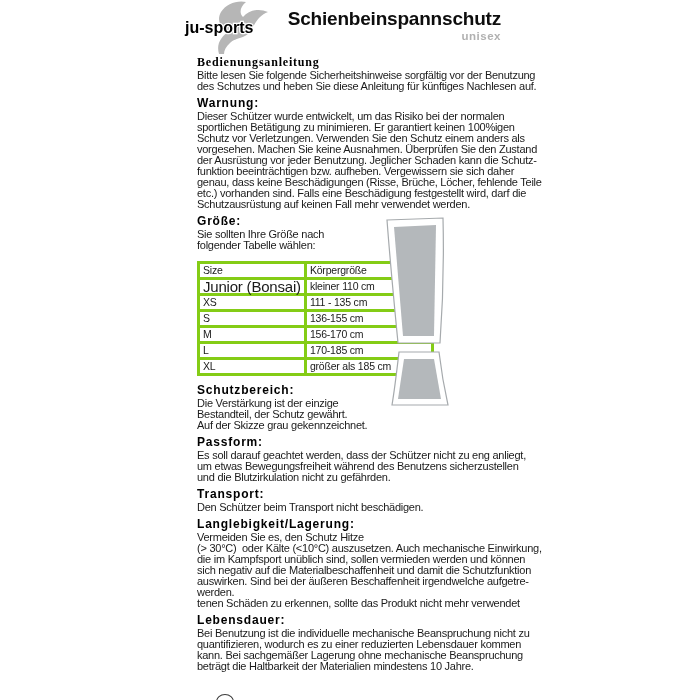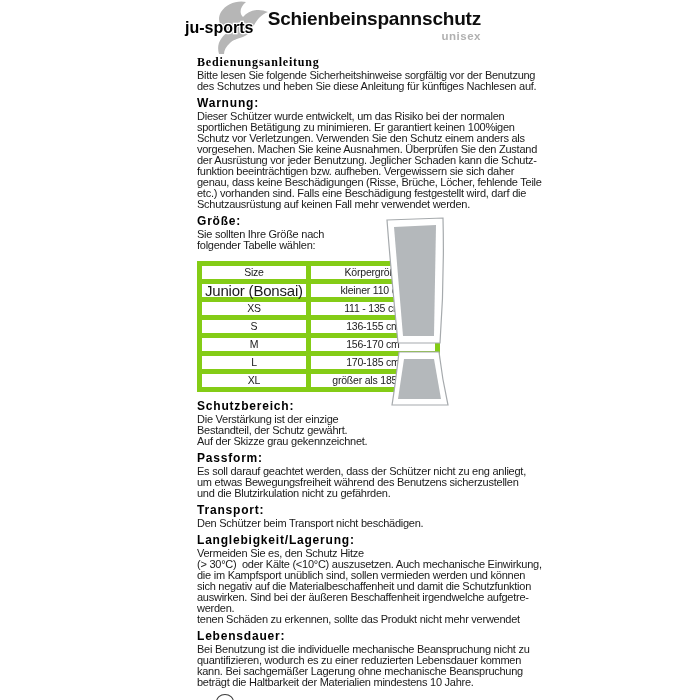--- a/index.html
+++ b/index.html
@@ -1,34 +1,34 @@
 <!DOCTYPE html>
 <html><head>
 <meta charset="utf-8">
 <style>
   html,body{margin:0;padding:0;background:#fff;}
   .page{position:relative;width:700px;height:700px;background:#ffffff;overflow:hidden;
         font-family:"Liberation Sans",sans-serif;color:#1a1a1a;}
 
   
   .logo{position:absolute;left:183px;top:0;width:92px;height:54px;}
-  .titleblock{position:absolute;left:249px;top:7px;width:232px;text-align:right;}
+  .titleblock{position:absolute;left:269px;top:7px;width:232px;text-align:right;}
   .title{font-size:19px;font-weight:bold;letter-spacing:-0.2px;line-height:23px;color:#0d0d0d;}
   .subtitle{font-size:11.5px;font-weight:bold;color:#b1b1b1;letter-spacing:0.5px;line-height:13px;}
 
   
   .content{position:absolute;left:197px;top:52px;width:322px;}
   .h{font-size:12px;font-weight:bold;letter-spacing:0.8px;line-height:13px;margin:5px 0 1px;color:#000;}
   .section:first-child .h{margin-top:4px;font-family:Liberation Serif, serif;}
   .line{font-size:11px;line-height:11px;letter-spacing:-0.25px;white-space:pre;color:#1a1a1a;}
 
   
   .size-table{border-collapse:collapse;margin:10px 0 8px 0;border:1.5px solid #1a1a1a;}
-  .size-table th,.size-table td{border:5px solid #84cc16;font-size:10.5px;font-weight:normal;
-        text-align:center;padding:1px 3px;letter-spacing:-0.2px;line-height:11px;height:11px;
+  .size-table th,.size-table td{border:3px solid #84cc16;font-size:10.5px;font-weight:normal;
+        text-align:left;padding:1px 3px;letter-spacing:-0.2px;line-height:11px;height:11px;
         white-space:nowrap;color:#1a1a1a;margin-top:20px;}
   .size-table th:first-child,.size-table td:first-child{width:52px;}
   .size-table th:last-child,.size-table td:last-child{width:118px;}
   .size-table tbody tr:first-child td:first-child{font-size:15px;}
 
   
   .illustration{position:absolute;left:382px;top:212px;width:76px;height:196px;}
 
   
   .care-icon{position:absolute;left:216px;top:694px;width:16px;height:14px;

